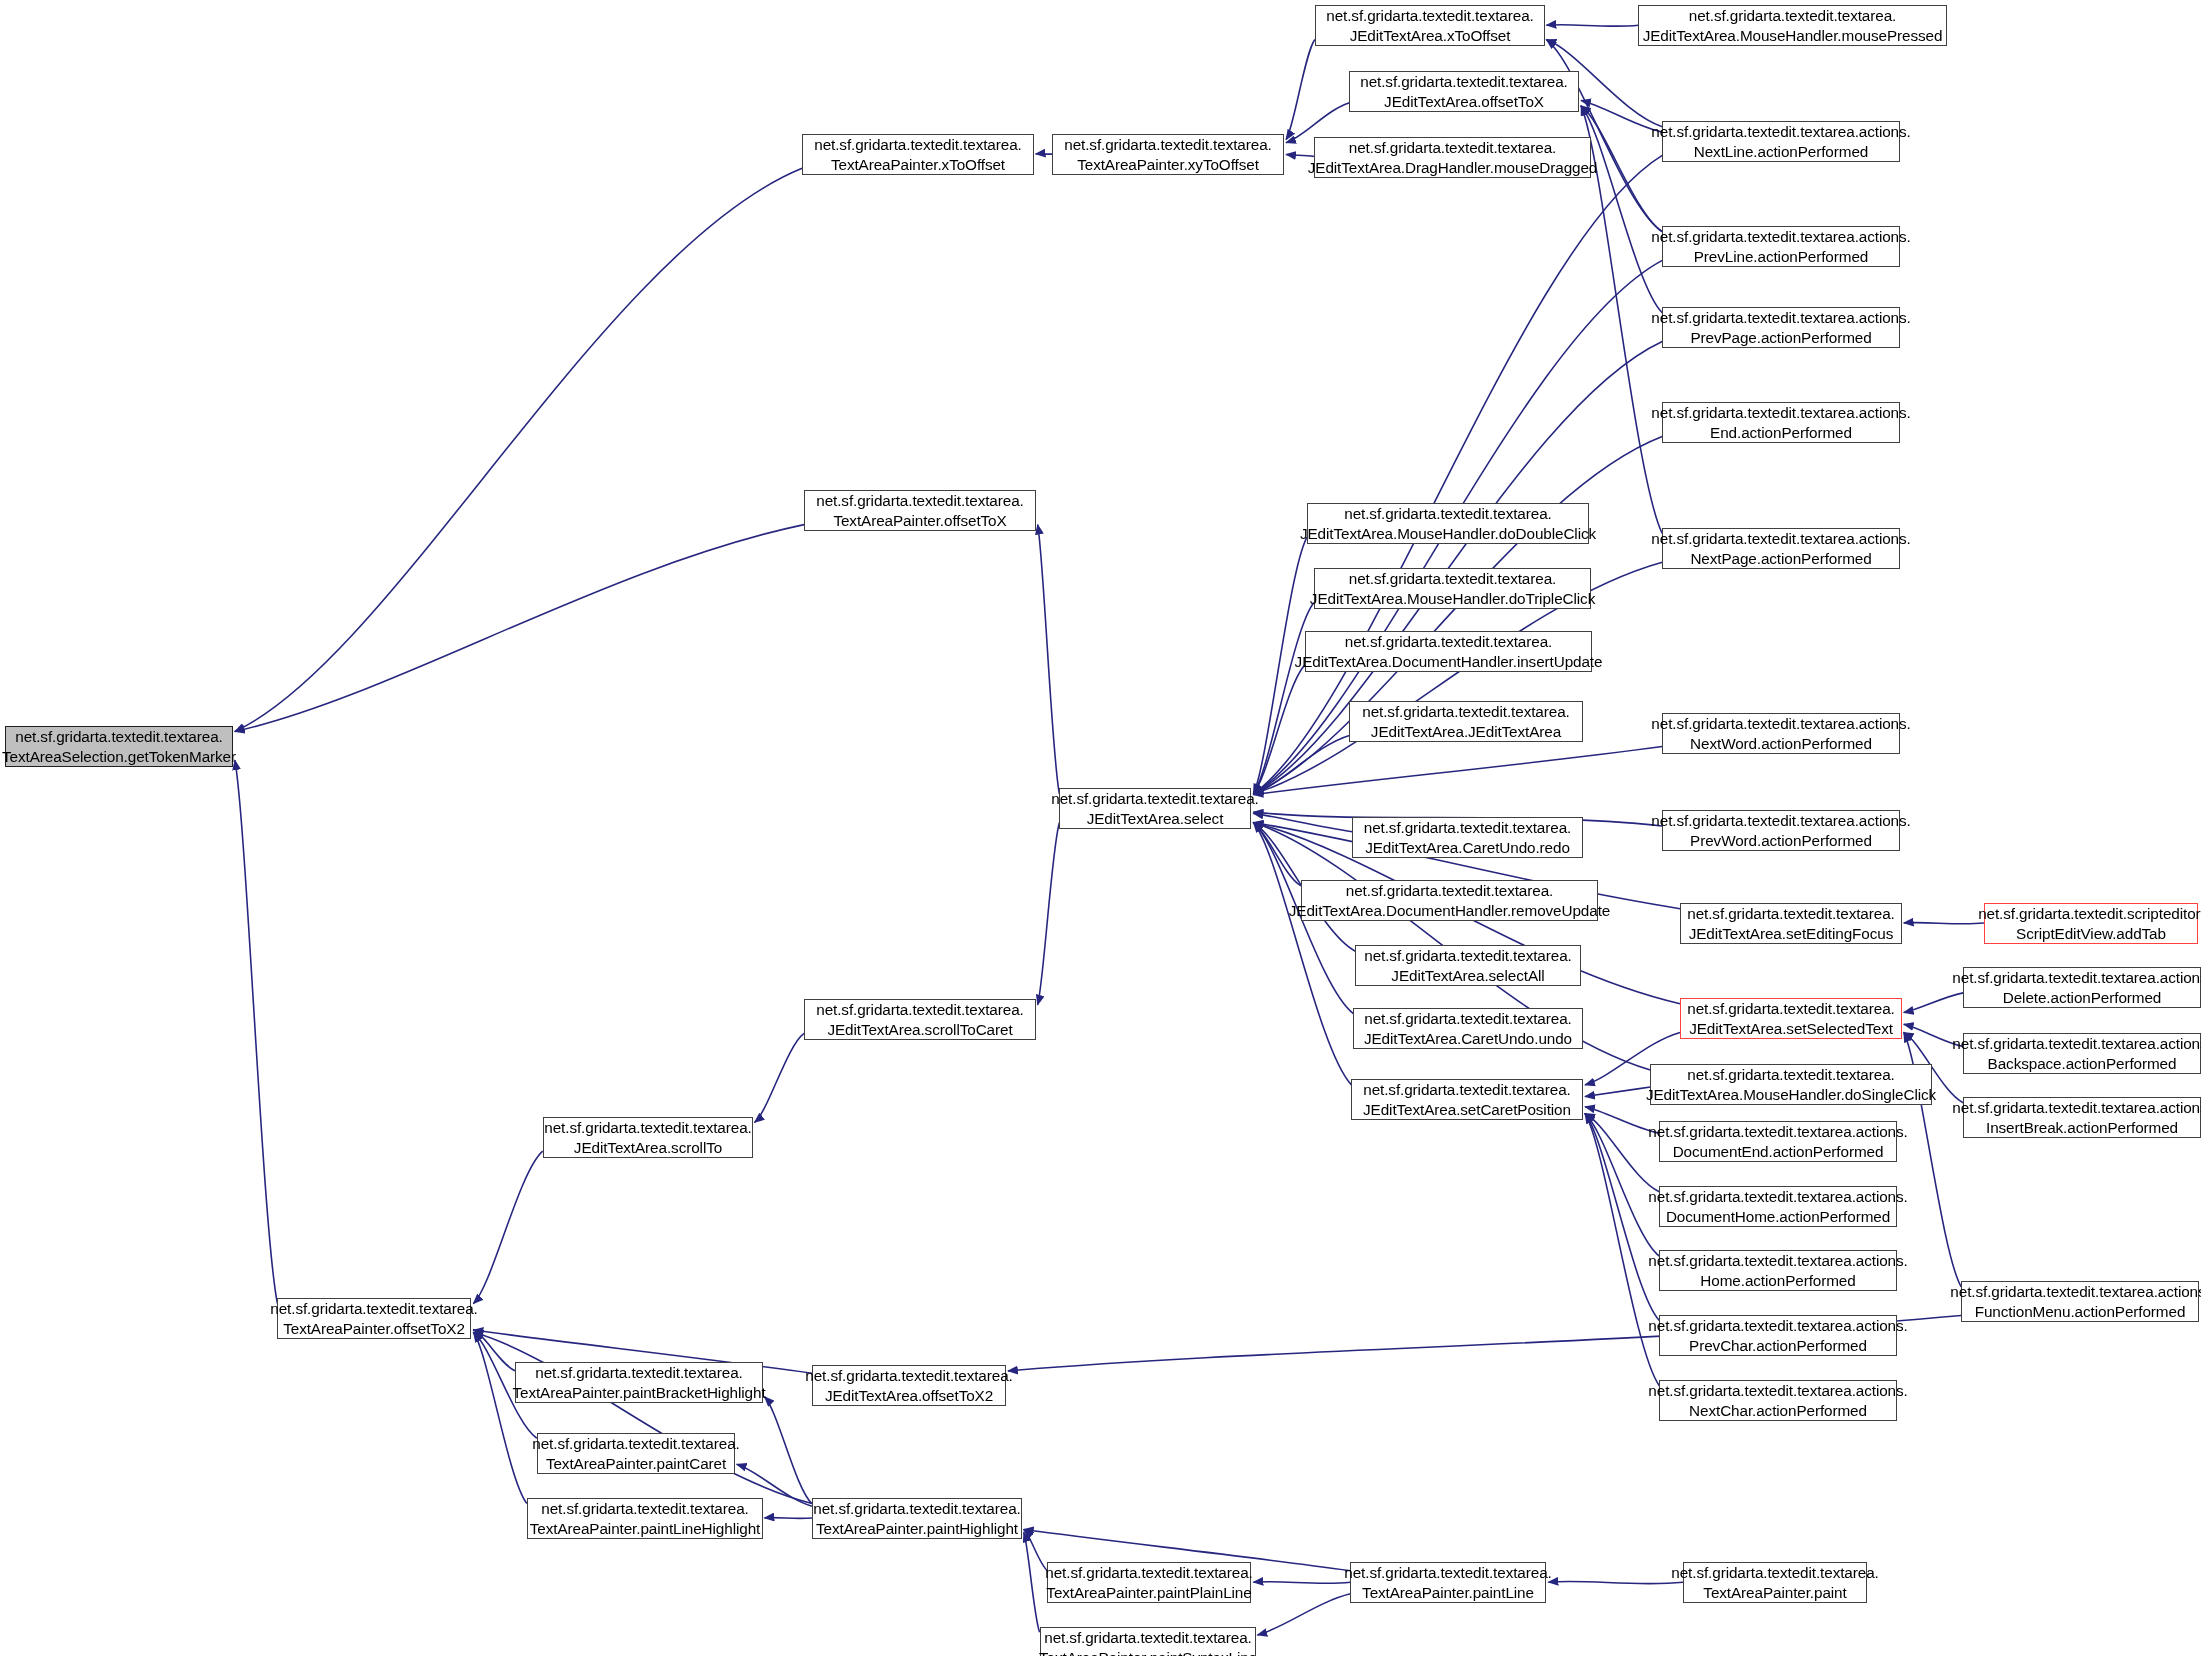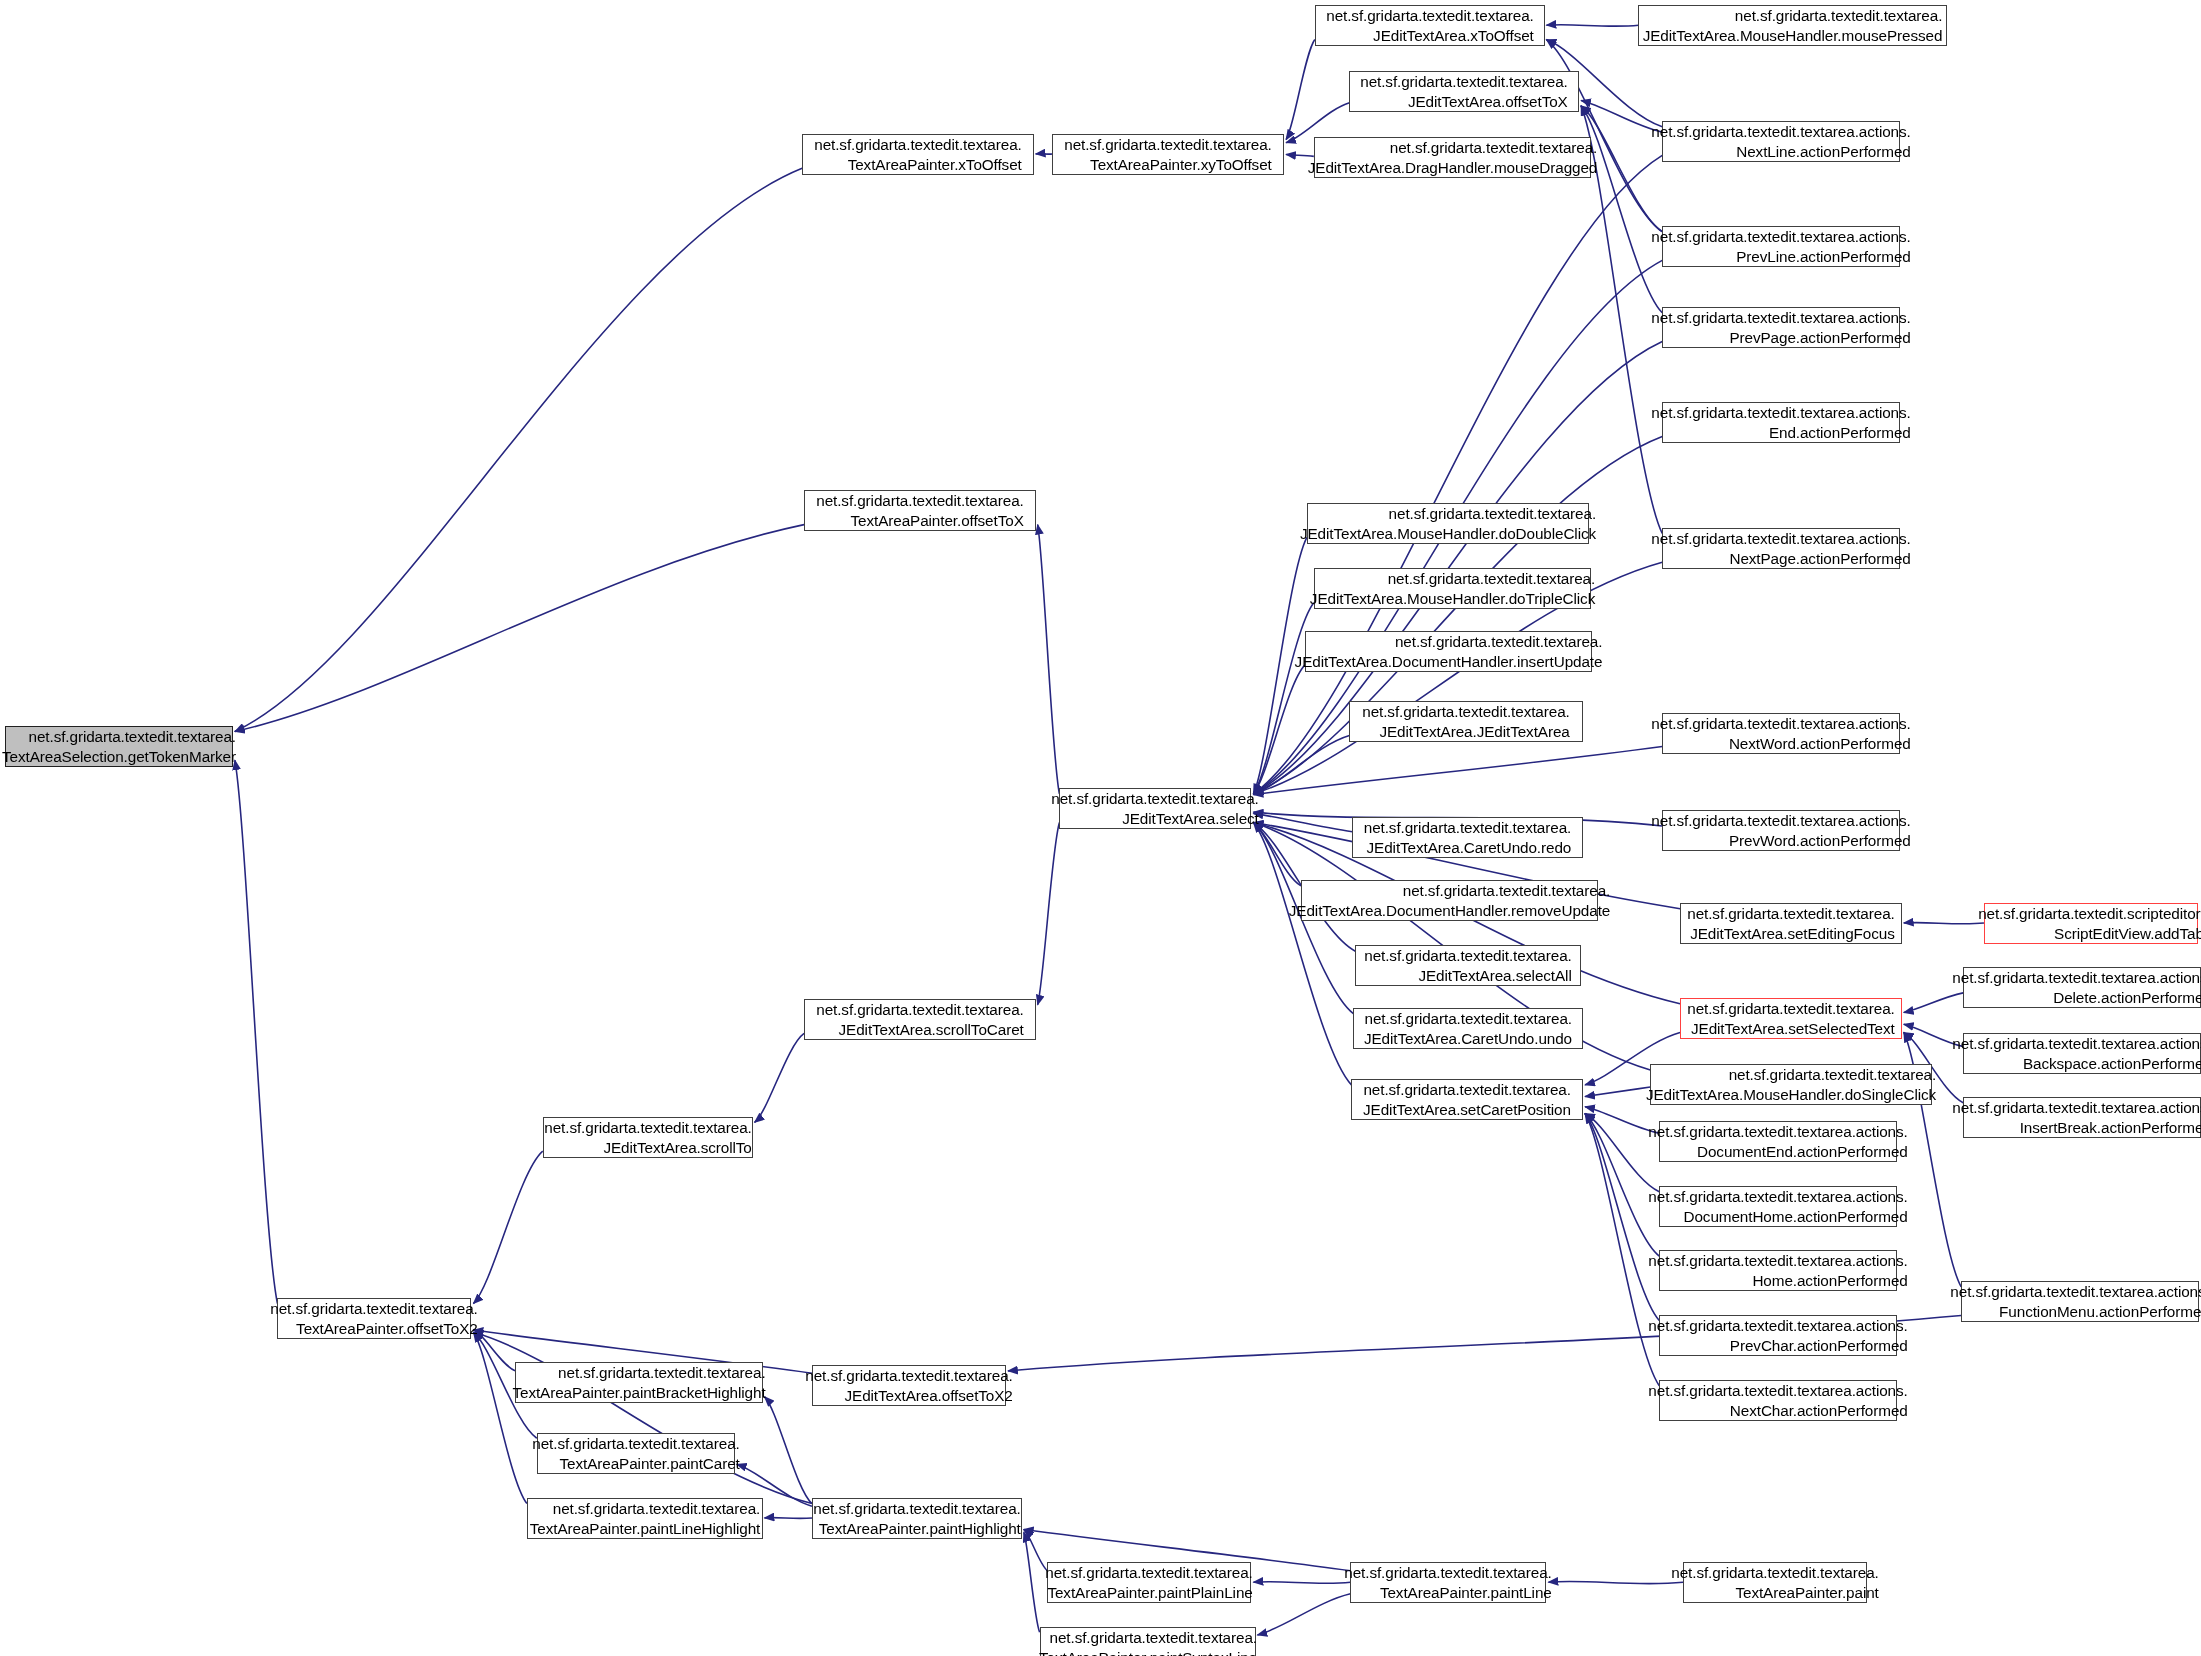--- a/index.html
+++ b/index.html
@@ -25,21 +25,21 @@
     pointer-events: none;
   }
   .node {
     position: absolute;
     box-sizing: border-box;
     border: 1px solid #404040;
     background: #ffffff;
     color: #000000;
     font-size: 15.3px;
     line-height: 1.25;
-    text-align: right;
+    text-align: center;
     display: flex;
     align-items: center;
     justify-content: center;
     padding: 10px 5px;
     white-space: pre-line;
     letter-spacing: -0.1px;
   }
   .node.root {
     background: #bfbfbf;
     border-color: #202020;

